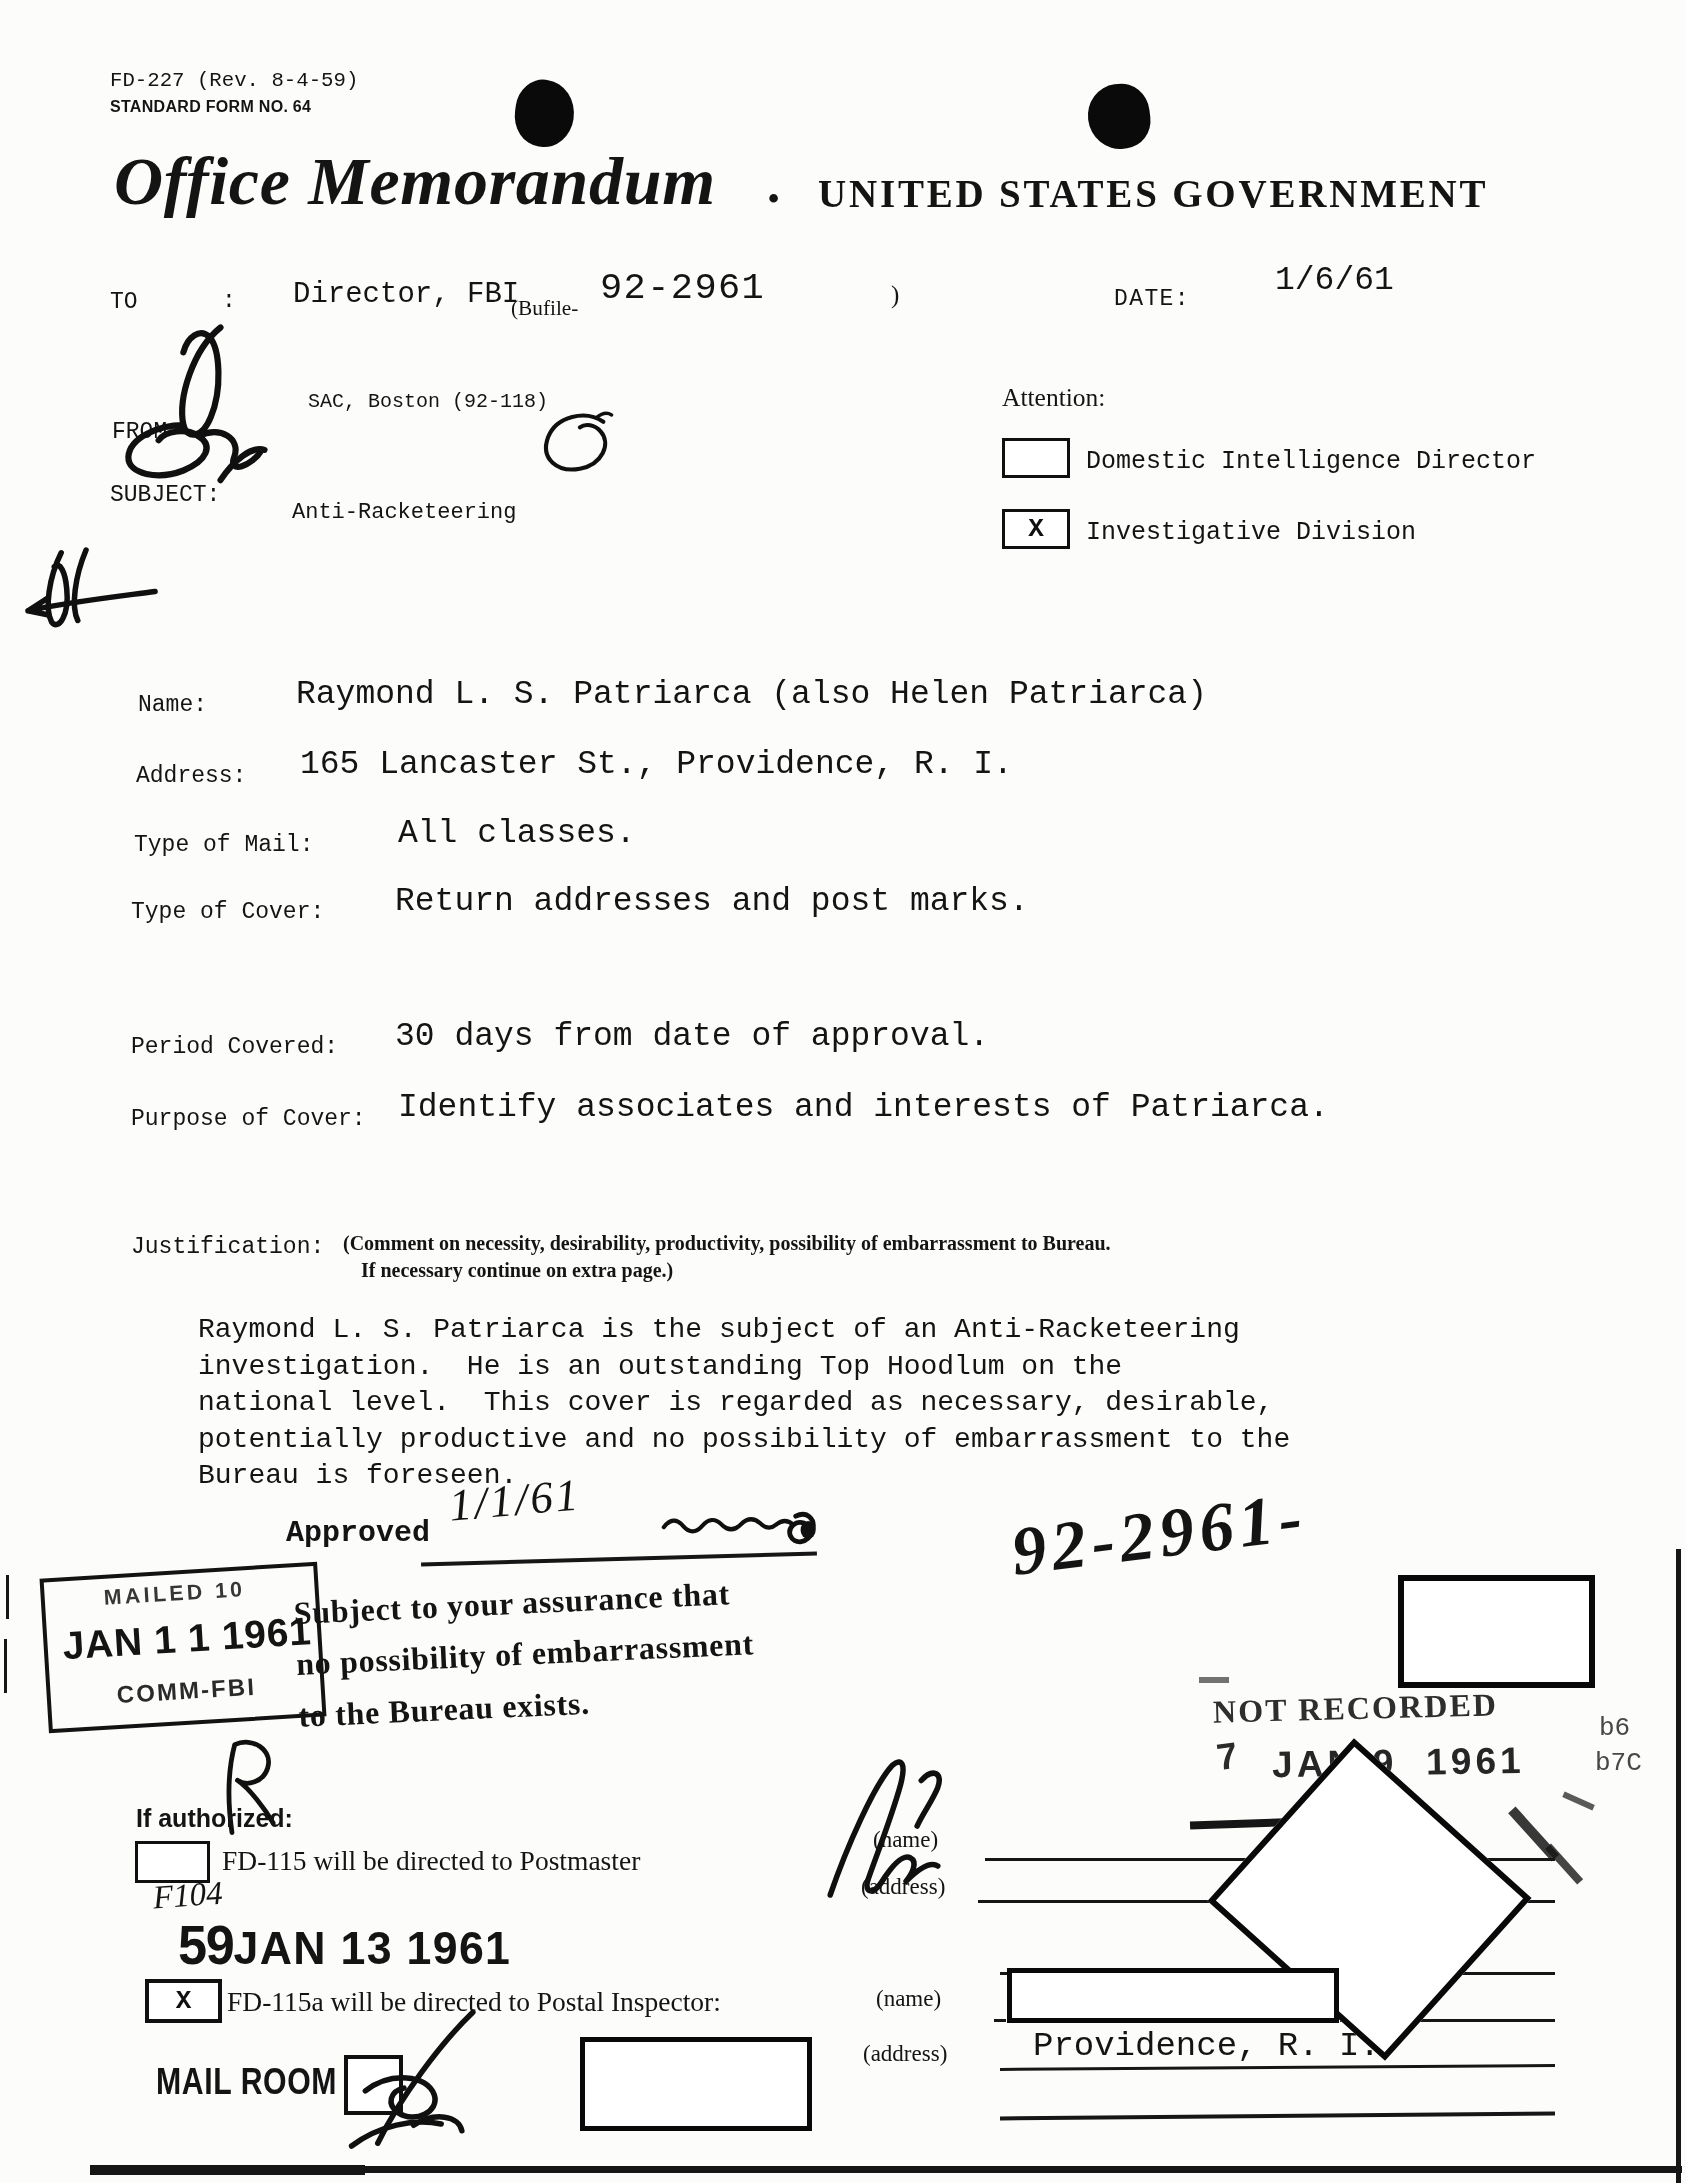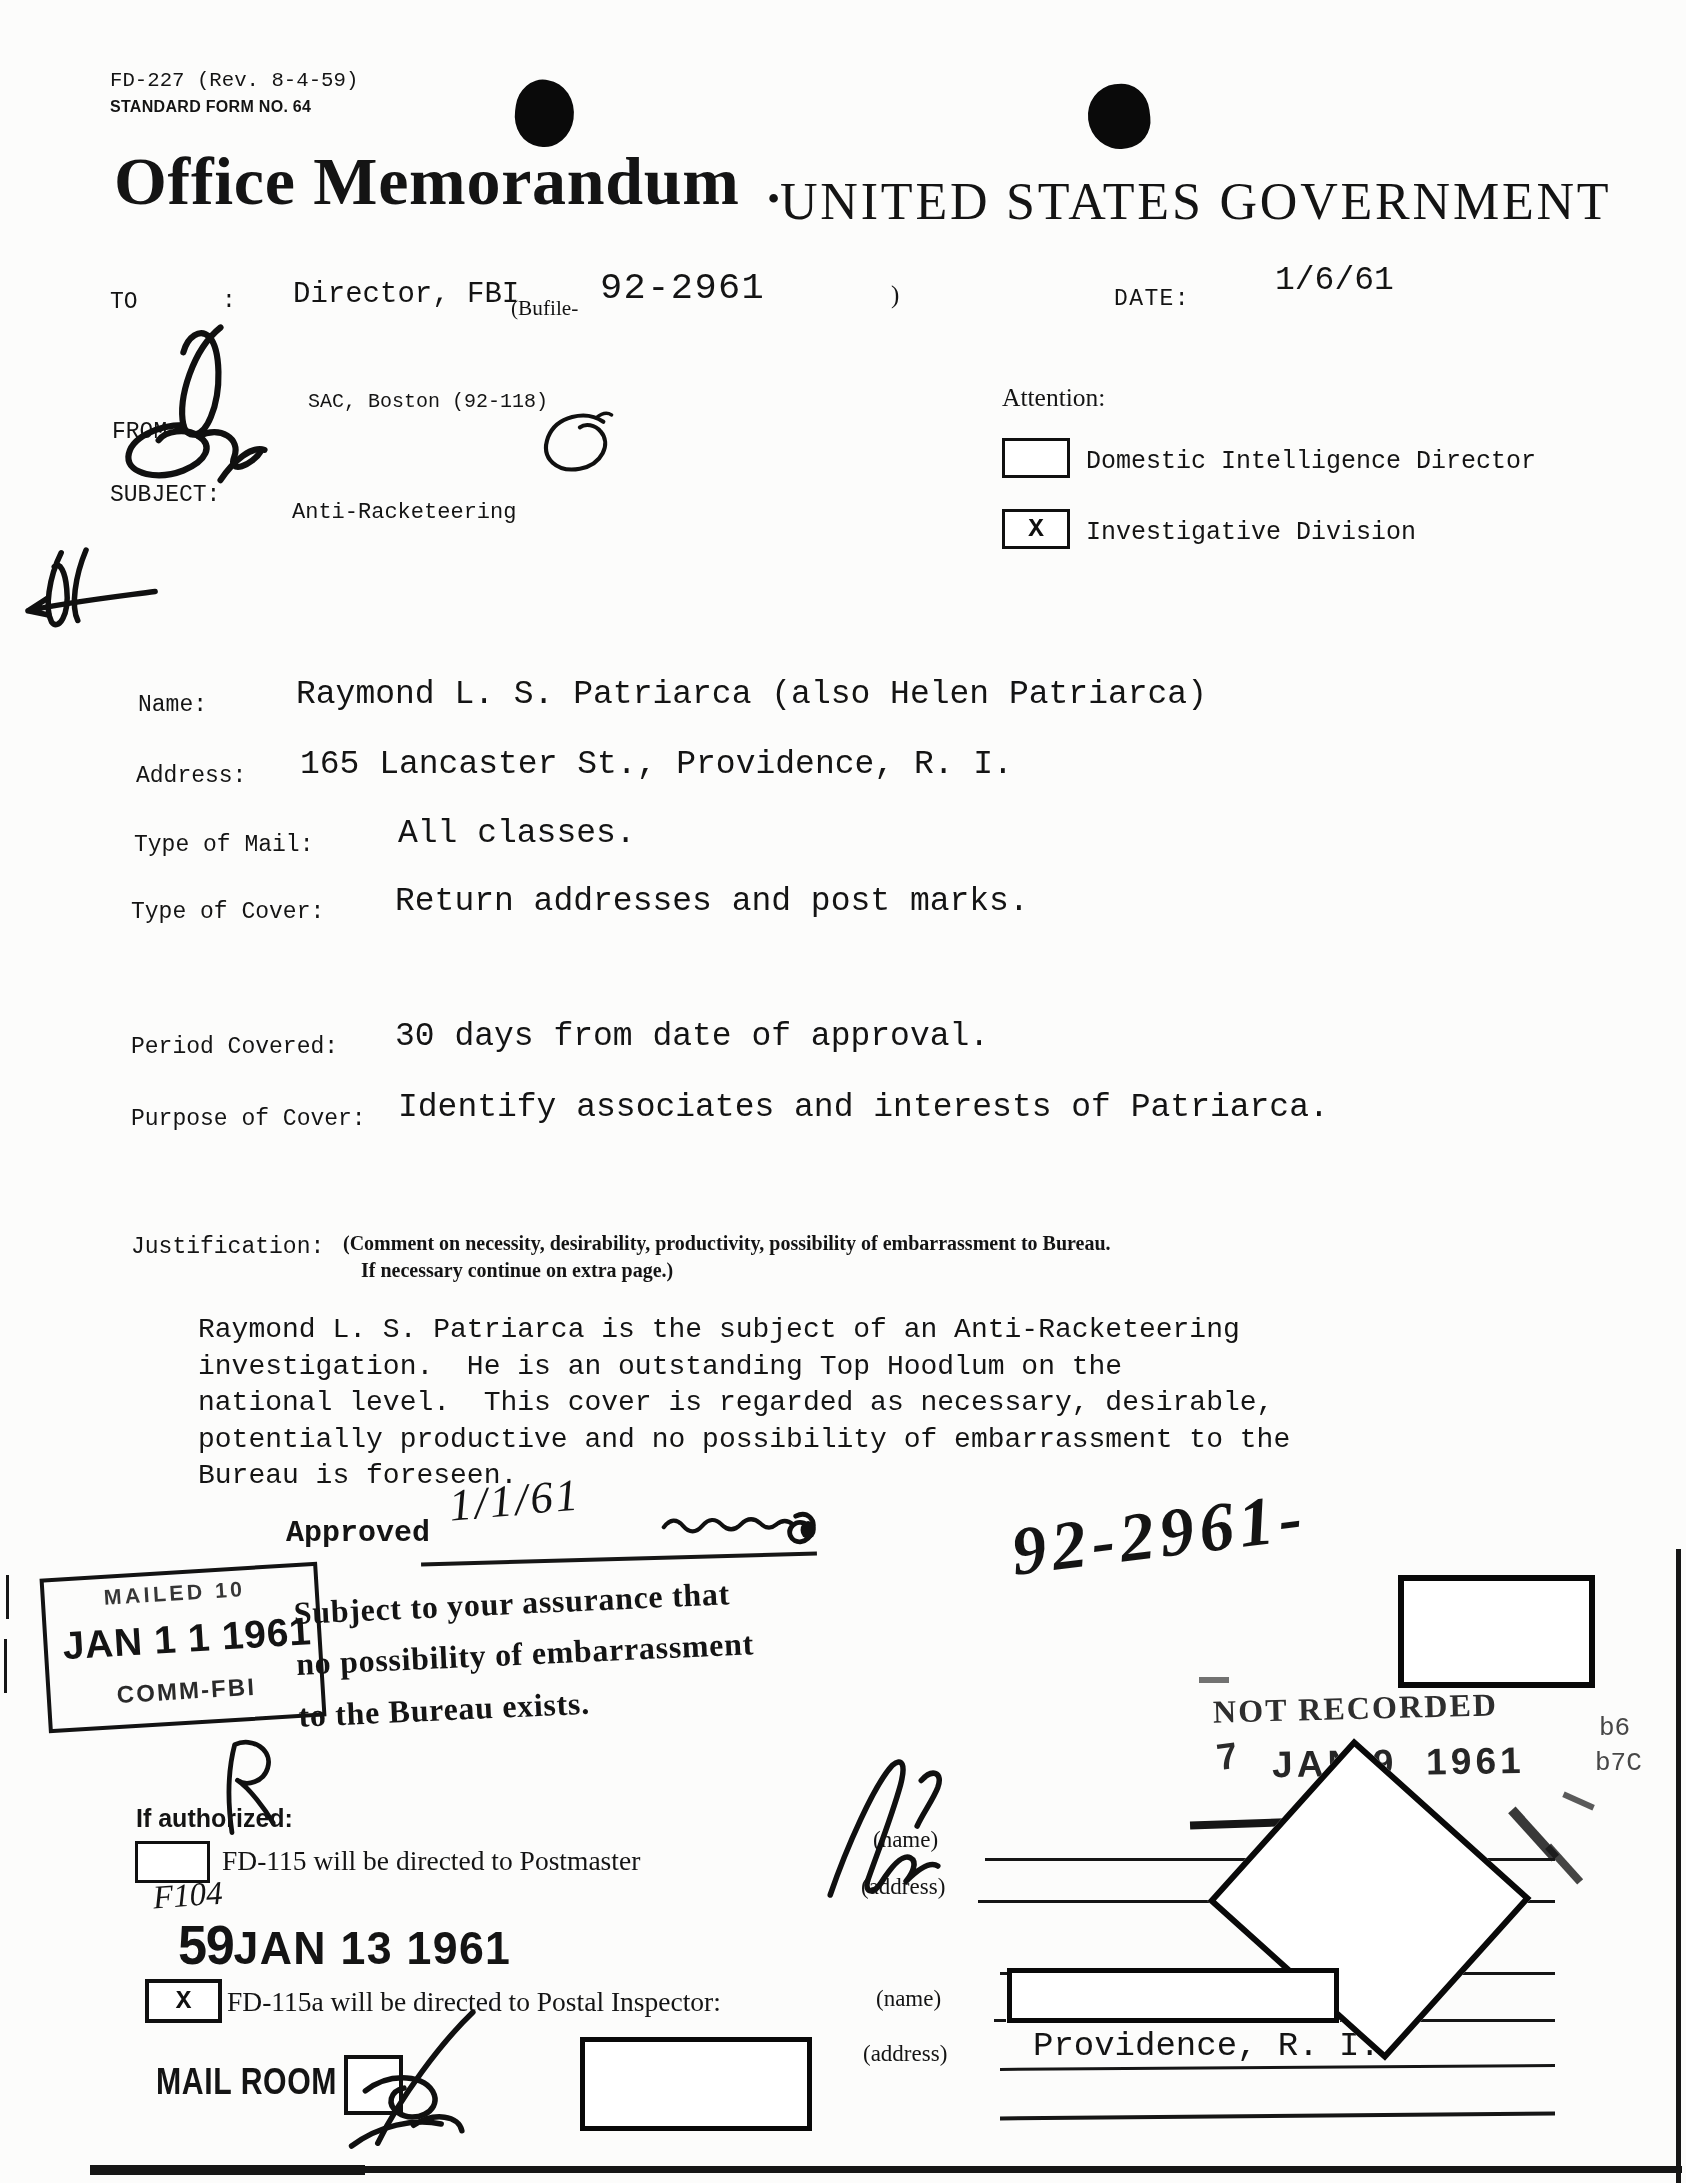--- a/index.html
+++ b/index.html
@@ -21,23 +21,23 @@
 <body>
 
 <div class="page">
 
   <div class="t mono" style="left:110px;top:69px;font-size:20.7px;">FD-227 (Rev. 8-4-59)</div>
   <div class="t sans" style="left:110px;top:98px;font-size:16px;font-weight:bold;letter-spacing:0.3px;">STANDARD FORM NO. 64</div>
 
   <div class="punch" style="left:515px;top:80px;width:59px;height:67px;border-radius:46% 54% 50% 50%;transform:rotate(8deg);"></div>
   <div class="punch" style="left:1088px;top:84px;width:62px;height:65px;border-radius:52% 48% 46% 54%;transform:rotate(-7deg);"></div>
 
-  <div class="t serif" style="left:114px;top:142px;font-size:68px;font-weight:600;letter-spacing:0.7px;">Office Memorandum</div>
+  <div class="t serif" style="left:114px;top:142px;font-size:68px;font-style:italic;font-weight:600;letter-spacing:0.7px;">Office Memorandum</div>
   <div class="t serif" style="left:768px;top:180px;font-size:32px;font-weight:bold;">•</div>
-  <div class="t serif" style="left:780px;top:172px;font-size:52px;font-weight:normal;letter-spacing:2.8px;">UNITED STATES GOVERNMENT</div>
+  <div class="t serif" style="left:818px;top:172px;font-size:39px;font-weight:bold;letter-spacing:2.8px;">UNITED STATES GOVERNMENT</div>
 
   <div class="t mono" style="left:110px;top:289px;font-size:23px;">TO</div>
   <div class="t mono" style="left:222px;top:288px;font-size:23px;">:</div>
   <div class="t mono" style="left:293px;top:278px;font-size:29px;">Director, FBI</div>
   <div class="t serif" style="left:511px;top:296px;font-size:21.3px;">(Bufile-</div>
   <div class="t mono" style="left:600px;top:267px;font-size:37px;letter-spacing:1.4px;text-align:center;">92-2961</div>
   <div class="t serif" style="left:891px;top:281px;font-size:25px;">)</div>
   <div class="t mono" style="left:1114px;top:286px;font-size:23px;letter-spacing:1.4px;">DATE:</div>
   <div class="t mono" style="left:1275px;top:262px;font-size:33px;">1/6/61</div>
 

